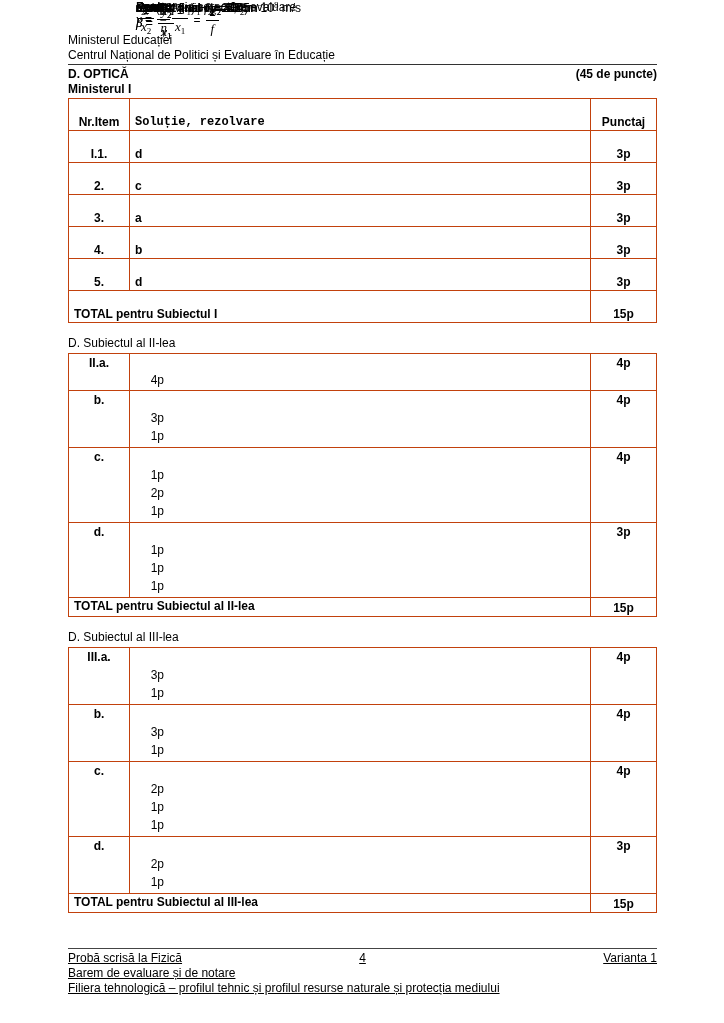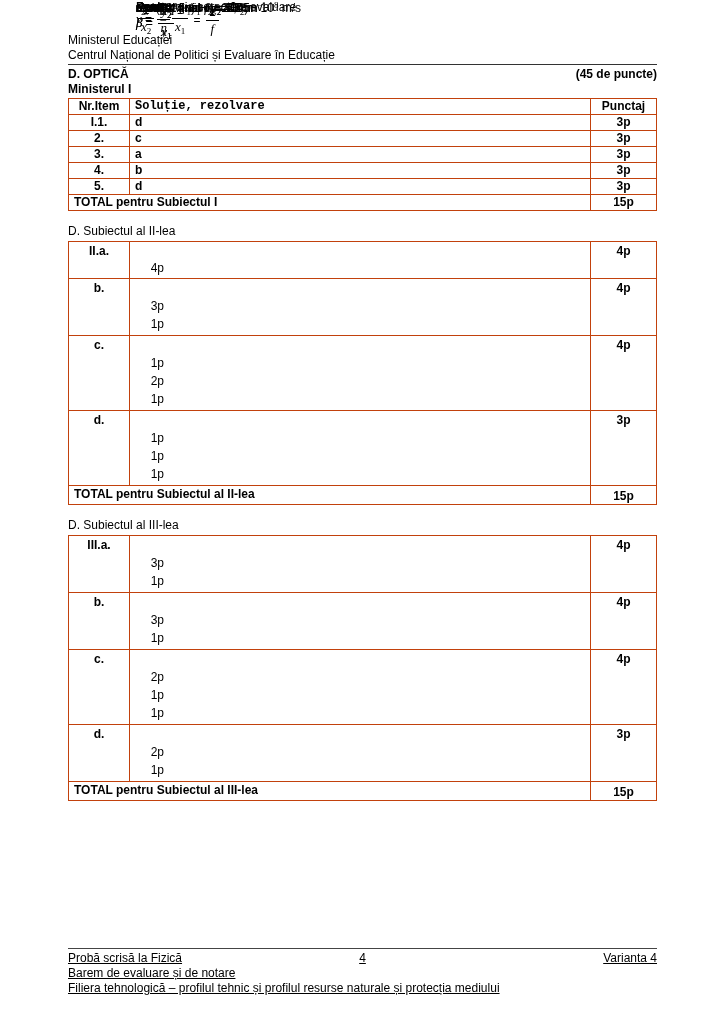--- a/index.html
+++ b/index.html
@@ -12,21 +12,21 @@
     margin:0 auto;overflow:hidden;
   }
   .content{position:absolute;left:68px;width:589px;top:0;}
   .doc-header{padding-top:33px;text-align:left;}
   .doc-header div{line-height:15px;}
   .header-rule{border:none;border-top:1px solid #333;margin:1px 0 2px 0;}
   .title-row{display:flex;justify-content:space-between;font-weight:bold;line-height:15px;}
   .subtitle{font-weight:bold;line-height:15px;margin-bottom:1px;}
   table{border-collapse:collapse;width:100%;table-layout:fixed;}
   td,th{border:1px solid #c2410c;padding:0 5px;vertical-align:top;}
-  .t1 th,.t1 td{font-weight:bold;line-height:15px;padding-top:0;padding-bottom:0;}
+  .t1 th,.t1 td{font-weight:bold;line-height:15px;padding-top:16px;padding-bottom:0;}
   .t1 .c1{width:50px;text-align:center;}
   .t1 .c3{width:55px;text-align:center;}
   .t1 th.c2{text-align:left;font-family:Liberation Mono, monospace;}
   .section-heading{font-weight:normal;line-height:15px;margin:13px 0 2px 0;}
   .t2 .c1{width:50px;text-align:center;font-weight:bold;padding-top:2px;}
   .t2 .c3{width:55px;text-align:center;font-weight:bold;padding-top:2px;}
   .t2 td.c2{padding:2px 12px 2px 8px;}
   .line{display:flex;justify-content:space-between;align-items:center;min-height:16px;}
   .line .pts{width:26px;text-align:right;flex:none;}
   .line .content{flex:1;}
@@ -296,18 +296,18 @@
         </tbody>
     </table>
 
   </div>
 
   <div class="footer">
     <hr class="footer-rule">
     <div class="footer-row1">
       <span>Probă scrisă la Fizică</span>
       <span class="fc">4</span>
-      <span class="fr">Varianta 4</span>
+      <span class="fr">Varianta 1</span>
     </div>
     <div>Barem de evaluare și de notare</div>
     <div>Filiera tehnologică – profilul tehnic și profilul resurse naturale și protecția mediului</div>
   </div>
 </div>
 
 </body></html>

